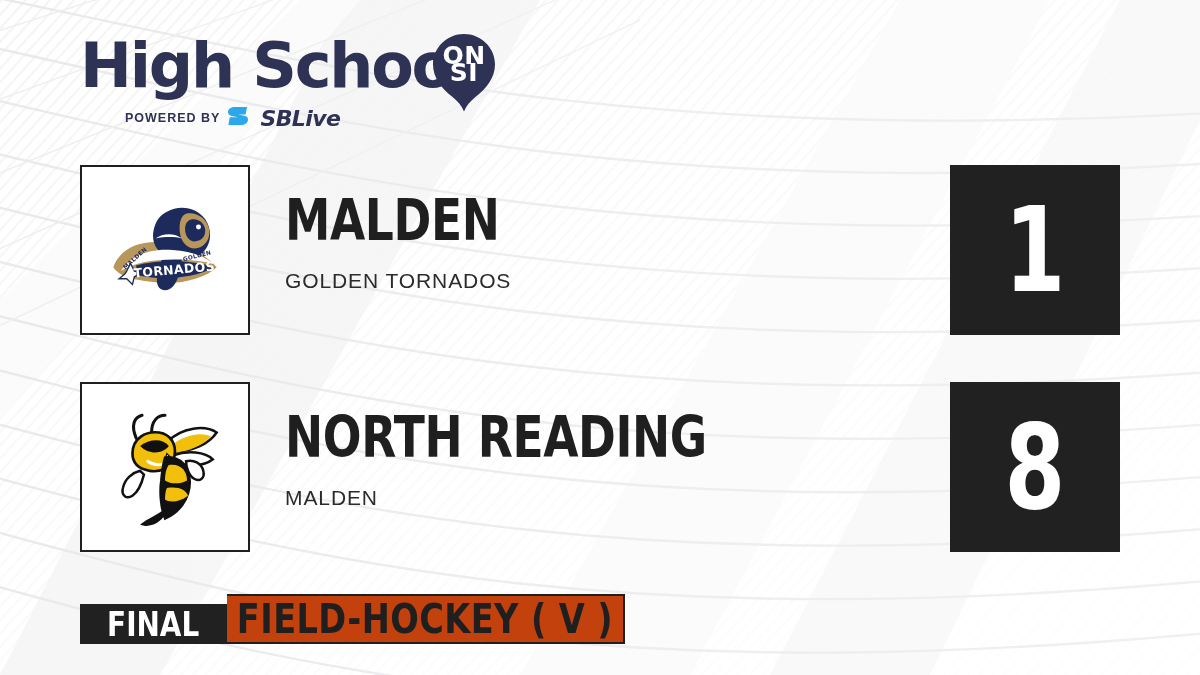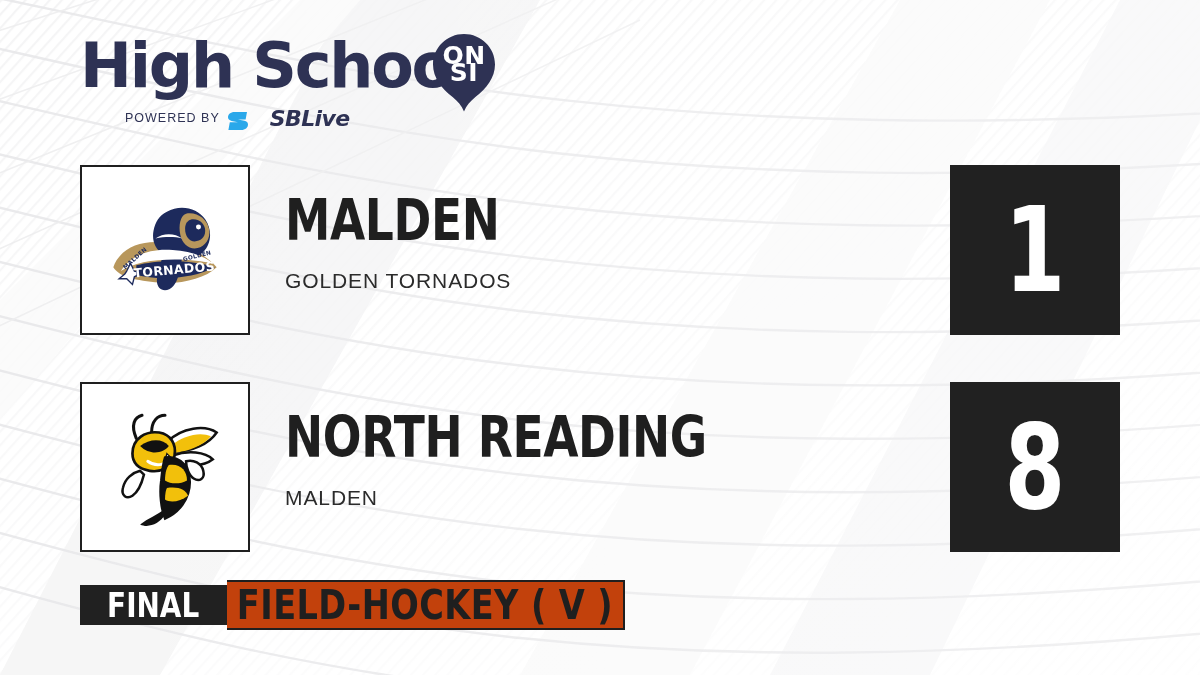--- a/index.html
+++ b/index.html
@@ -54,26 +54,26 @@
     color:#ffffff;
     pointer-events:none;
   }
   #powered-row {
     position:absolute; left:125px; top:108px;
     display:flex; align-items:center; gap:7px;
     height:20px;
   }
   #powered-label {
     font-family:"Liberation Sans", sans-serif;
-    font-weight:400;
+    font-weight:700;
     font-size:12.5px;
     letter-spacing:1.0px;
     color:#2e3254;
   }
-  #sblive-mark { display:flex; align-items:flex-end; gap:21px; }
+  #sblive-mark { display:flex; align-items:flex-start; gap:11px; }
   #sblive-word {
     font-family:"DejaVu Sans", sans-serif;
     font-weight:700;
     font-style:italic;
     font-size:22px;
     letter-spacing:-0.6px;
     color:#2e3254;
   }
 
   
@@ -128,21 +128,21 @@
     transform:scaleX(0.74);
     transform-origin:center center;
     letter-spacing:-1px;
   }
 
   
   #status-bar {
     position:absolute; left:80px; top:566px;
     height:78px;
     display:flex;
-    align-items:center;
+    align-items:flex-end;
   }
   #status-chip {
     width:147px;
     background:#212121;
     display:flex; align-items:center; justify-content:center;
   }
   #status-chip-label {
     font-family:"DejaVu Sans", sans-serif;
     font-weight:700;
     font-size:34px;

